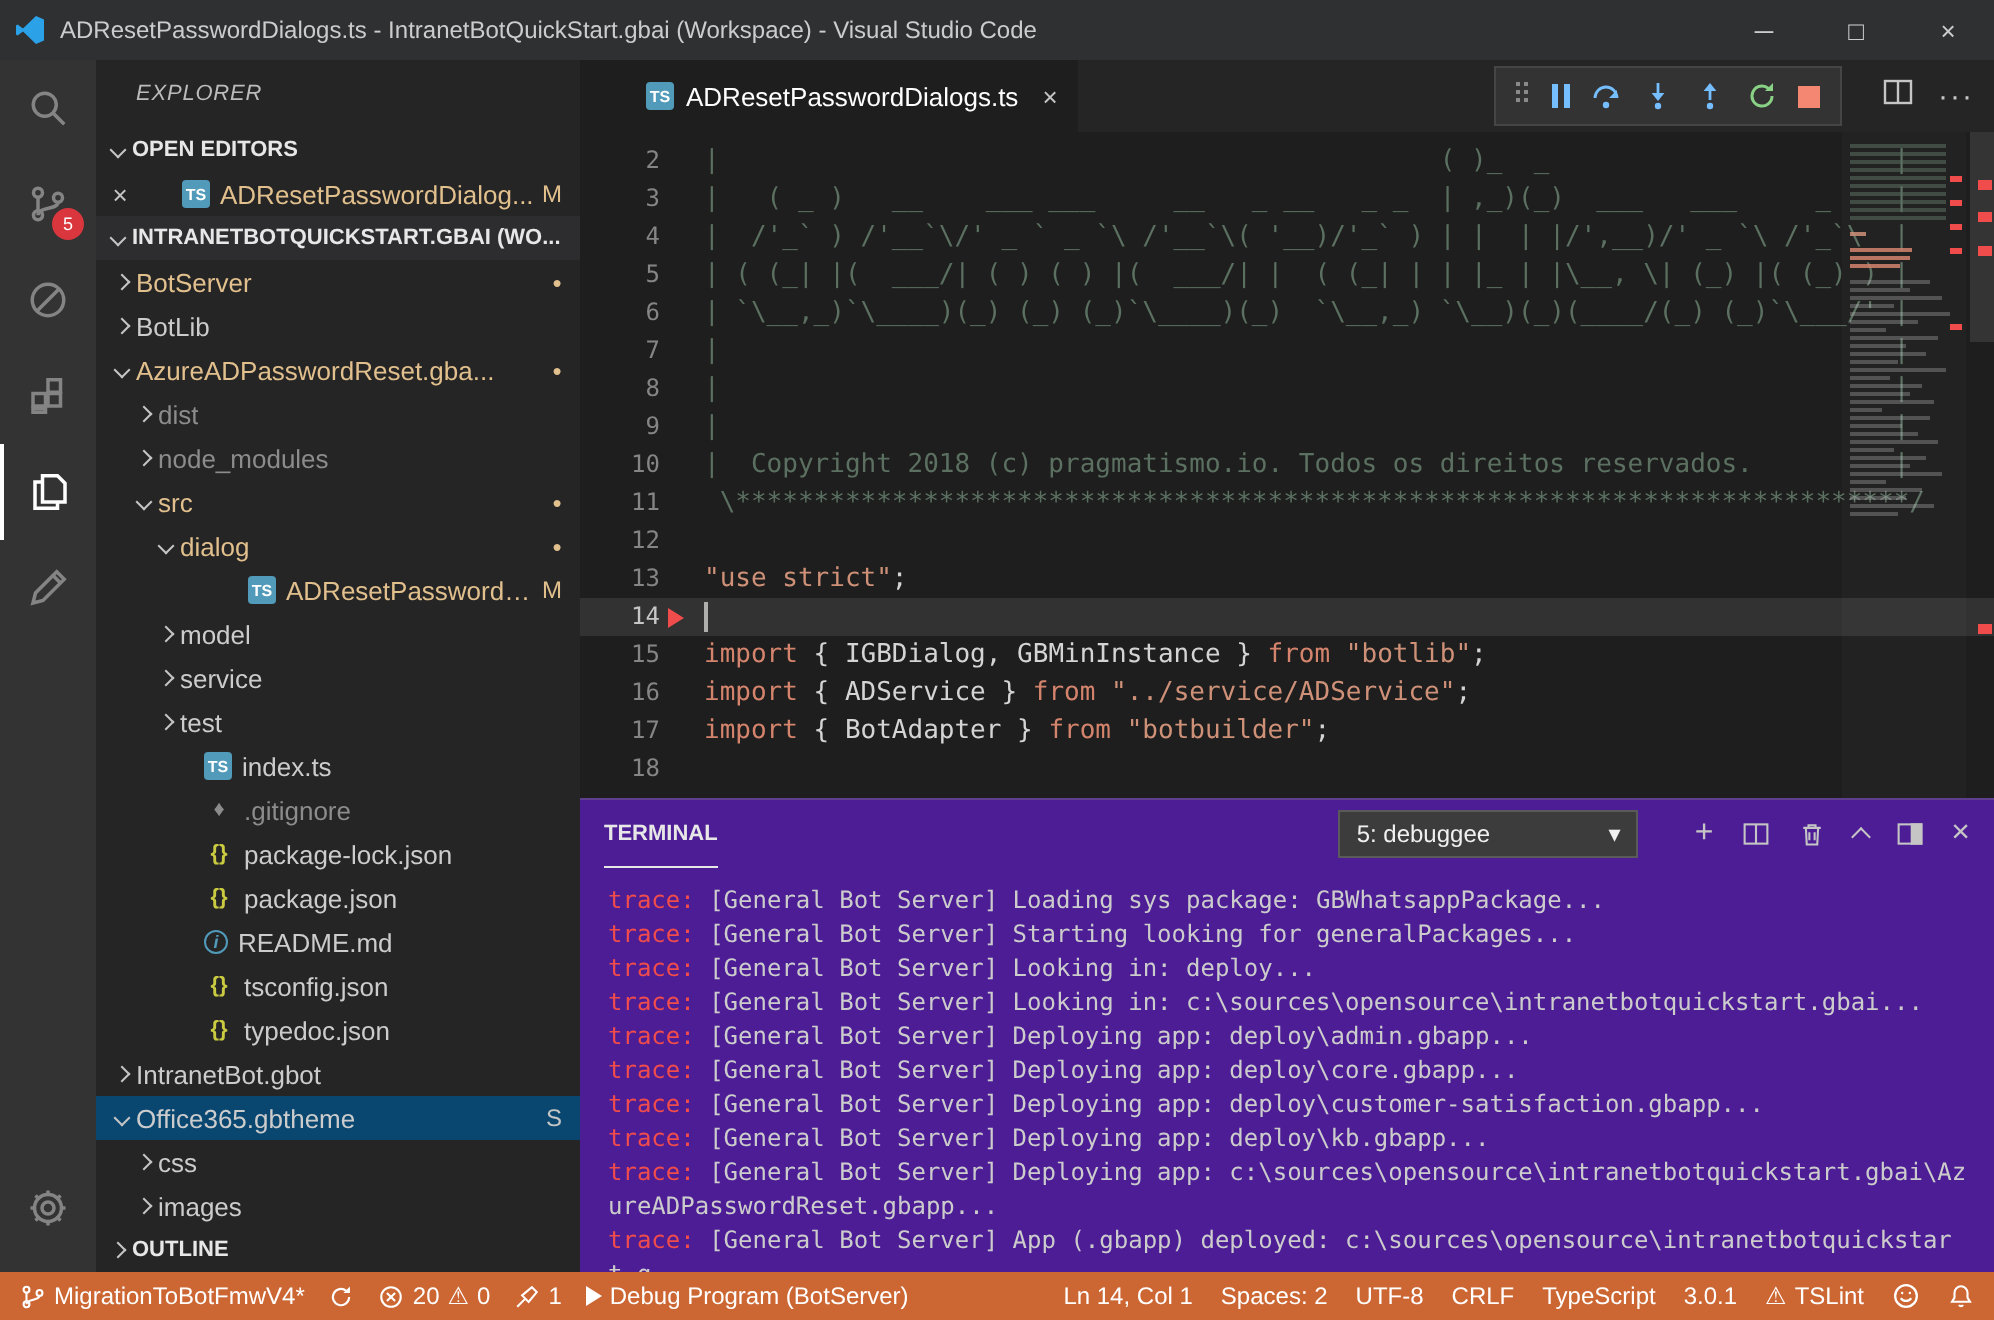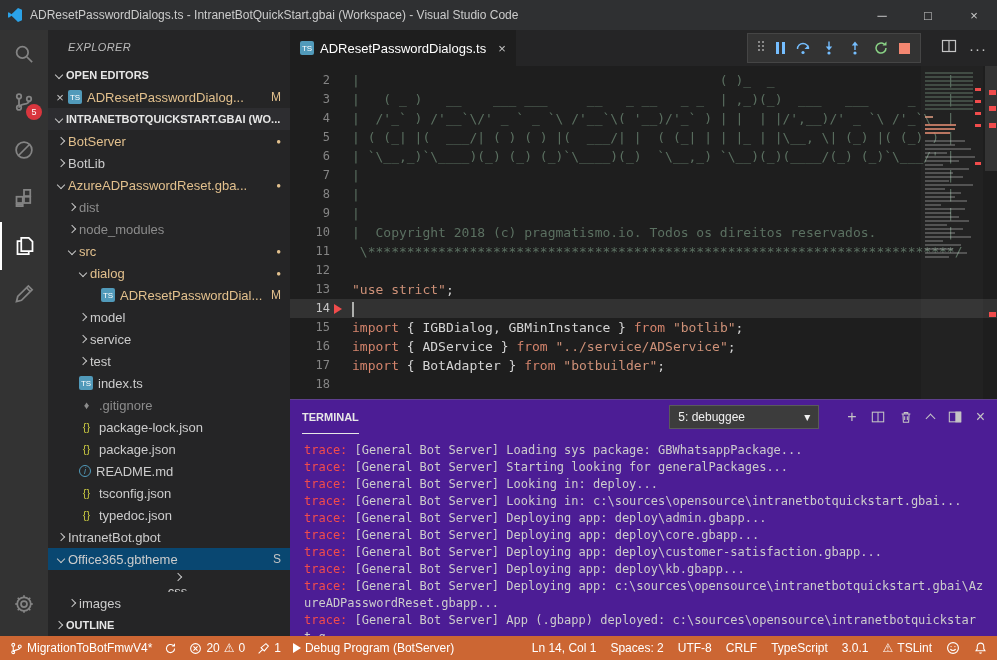--- a/index.html
+++ b/index.html
@@ -37,21 +37,21 @@
   .tw.none::before{display:none;}
   .trow{height:22px;display:flex;align-items:center;white-space:nowrap;overflow:hidden;}
   .trow.sel{background:var(--selection);}
   .tlabel{overflow:hidden;text-overflow:ellipsis;}
   .t-mod{color:var(--modified);}
   .t-dim{color:#8c8c8c;}
   .tbadge{margin-left:auto;margin-right:9px;font-size:12px;}
   .tbadge.m{color:var(--modified);}
   .tbadge.s{color:#c5c5c5;}
   .tdot{margin-left:auto;margin-right:9px;color:var(--modified);font-size:8px;}
-  .fic{width:15px;flex:0 0 15px;margin-right:5px;display:inline-flex;align-items:center;justify-content:center;font-weight:normal;}
+  .fic{width:15px;flex:0 0 15px;margin-right:5px;display:inline-flex;align-items:center;justify-content:center;font-weight:bold;margin-left:23px;}
   .fic-ts{background:var(--tsicon);color:#fff;font-size:8px;width:14px;height:14px;flex:0 0 14px;border-radius:2px;}
   .fic-braces{color:#cbcb41;font-size:11px;}
   .fic-info{color:#519aba;border:1px solid #519aba;border-radius:50%;width:12px;height:12px;flex:0 0 12px;font-size:9px;font-style:italic;}
   .fic-diamond{color:#8c8c8c;font-size:11px;}
   .oe-close{width:16px;text-align:center;color:#c5c5c5;margin-left:4px;}
 
   
   .editorcol{flex:1;display:flex;flex-direction:column;min-width:0;background:#1e1e1e;}
   .tabbar{height:36px;background:#252526;display:flex;align-items:stretch;flex:0 0 auto;}
   .tab{background:#1e1e1e;display:flex;align-items:center;gap:6px;padding:0 10px;color:#ffffff;font-size:13px;}
@@ -294,21 +294,21 @@
           </div>
           <div class="trow" style="padding-left: 6px;">
             <span class="tw"></span>
             <span class="tlabel">IntranetBot.gbot</span>
           </div>
           <div class="trow sel" style="padding-left: 6px;">
             <span class="tw open"></span>
             <span class="tlabel">Office365.gbtheme</span>
             <span class="tbadge s">S</span>
           </div>
-          <div class="trow" style="padding-left: 17px; flex-direction: column;">
+          <div class="trow" style="padding-left: 17px;">
             <span class="tw"></span>
             <span class="tlabel">css</span>
           </div>
           <div class="trow" style="padding-left: 17px;">
             <span class="tw"></span>
             <span class="tlabel">images</span>
           </div>
         </div>
 
       <div class="sec">

